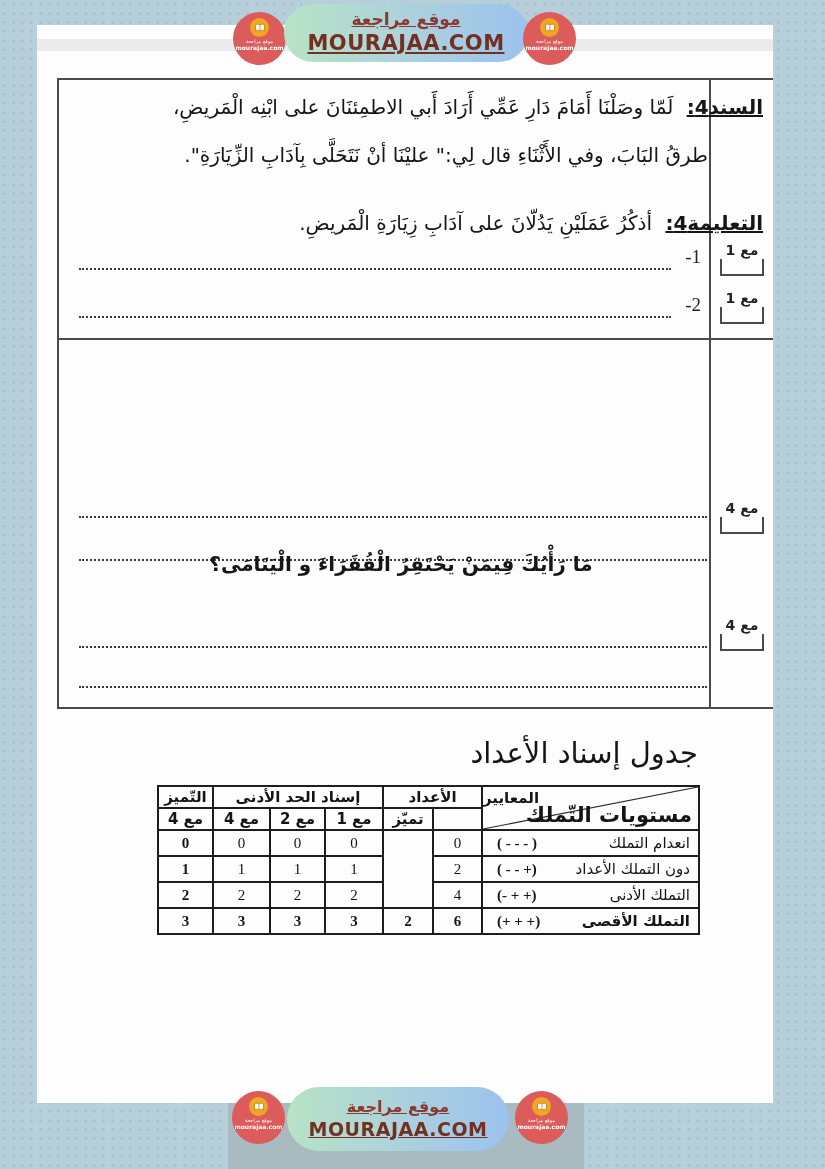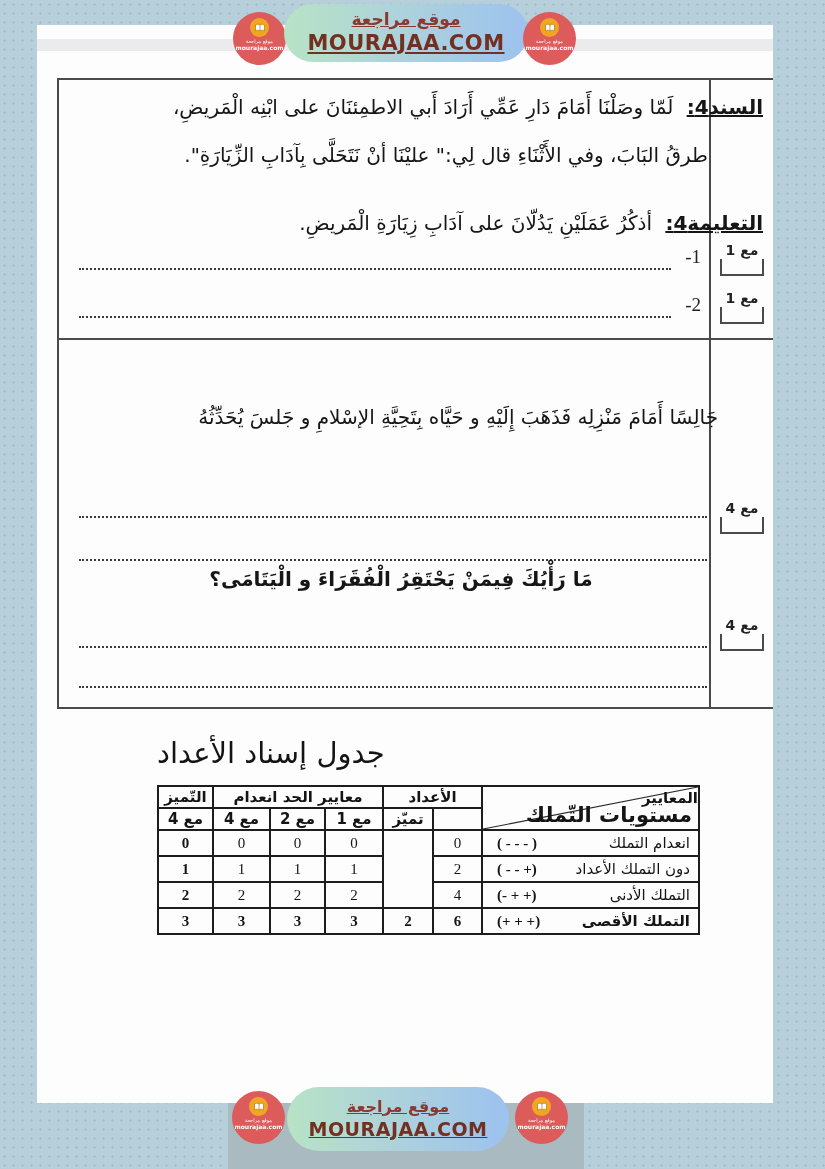--- a/index.html
+++ b/index.html
@@ -59,35 +59,35 @@
   .dots-full{ position:absolute; left:20px; right:66px; border-bottom:2.5px dotted #3a3a3a; }
   .question{ position:absolute; left:130px; right:160px; direction:rtl; text-align:center; font-size:20px; font-weight:bold; color:#161616; }
 
   
   .mark{ position:absolute; left:716px; width:52px; text-align:center; }
   .mark-label{ direction:rtl; font-size:14px; font-weight:bold; color:#222; display:block; }
   .mark-bracket{ margin:1px 4px 0 4px; height:17px; border:2px solid #4a4a4a; border-top:none; }
 
   
   .tbl-title{
-    position:absolute; left:157px; top:736px; width:541px; text-align:left;
+    position:absolute; left:157px; top:736px; width:541px; text-align:right;
     direction:rtl; font-size:29px; color:#141414;
   }
   table.scores{
     position:absolute; left:157px; top:785px; width:541px;
     border-collapse:collapse; direction:rtl; table-layout:fixed;
   }
   table.scores td{
     border:2px solid #1d1d1d; text-align:center; vertical-align:middle;
     font-size:15px; color:#141414; padding:0; height:26px;
   }
   tr.hrow td{ height:22px; font-weight:bold; }
   td.corner{ position:relative; padding:0; }
   td.corner svg{ position:absolute; inset:0; width:100%; height:100%; }
-  .corner-top{ position:absolute; top:2px; left:0; right:0; text-align:right; font-weight:bold; font-size:15px; }
+  .corner-top{ position:absolute; top:2px; left:0; right:0; text-align:left; font-weight:bold; font-size:15px; }
   .corner-bottom{ position:absolute; bottom:2px; right:6px; font-weight:bold; font-size:21px; }
   td.num{ font-family:"Liberation Serif", serif; font-size:18px; }
   td.bold, tr.lastrow td{ font-weight:bold; }
   td.lvl{ text-align:right; }
   .lvl-wrap{ display:flex; justify-content:space-between; align-items:center; padding:0 8px 0 14px; }
   .lvl-pat{ direction:ltr; font-family:"Liberation Serif", serif; font-size:15px; font-weight:bold; white-space:pre; }
   tr.lastrow .lvl-name{ font-weight:bold; }
 </style>
 </head>
 <body>
@@ -140,25 +140,24 @@
 
     <div class="answer-row" style="top:166px;">
       <span class="ans-num">-1</span>
       <div class="ans-dots"></div>
     </div>
     <div class="answer-row" style="top:214px;">
       <span class="ans-num">-2</span>
       <div class="ans-dots"></div>
     </div>
 
-    <div class="txt" style="top:322px; right:55px; left:40px;">جَالِسًا أَمَامَ مَنْزِلِه فَذَهَبَ إِلَيْهِ و حَيَّاه بِتَحِيَّةِ الإسْلامِ و جَلسَ يُحَدِّثُهُ</div>
 
     <div class="dots-full" style="top:436px;"></div>
     <div class="dots-full" style="top:479px;"></div>
-    <div class="question" style="top:487px;text-align:center;">مَا رَأْيُكَ فِيمَنْ يَحْتَقِرُ الْفُقَرَاءَ و الْيَتَامَى؟</div>
+    <div class="question" style="top:472px;text-align:center;">مَا رَأْيُكَ فِيمَنْ يَحْتَقِرُ الْفُقَرَاءَ و الْيَتَامَى؟</div>
     <div class="dots-full" style="top:566px;"></div>
     <div class="dots-full" style="top:606px;"></div>
   </div>
 
   <div class="mark" style="top:242px;">
     <span class="mark-label">مع 1</span>
     <div class="mark-bracket"></div>
   </div>
   <div class="mark" style="top:290px;">
     <span class="mark-label">مع 1</span>
@@ -188,21 +187,21 @@
     <tbody>
         <tr class="hrow">
       <td class="corner" rowspan="2">
         <svg preserveAspectRatio="none" viewBox="0 0 217 60">
           <line x1="0" y1="60" x2="217" y2="0" stroke="#2a2a2a" stroke-width="1.6"></line>
         </svg>
         <span class="corner-top">المعايير</span>
         <span class="corner-bottom">مستويات التّملك</span>
       </td>
       <td colspan="2">الأعداد</td>
-      <td colspan="3">معايير الحد انعدام</td>
+      <td colspan="3">إسناد الحد الأدنى</td>
       <td>التّميز</td>
     </tr>
     <tr class="hrow">
       <td></td>
       <td>تميّز</td>
       <td>مع 1</td>
       <td>مع 2</td>
       <td>مع 4</td>
       <td>مع 4</td>
     </tr>

